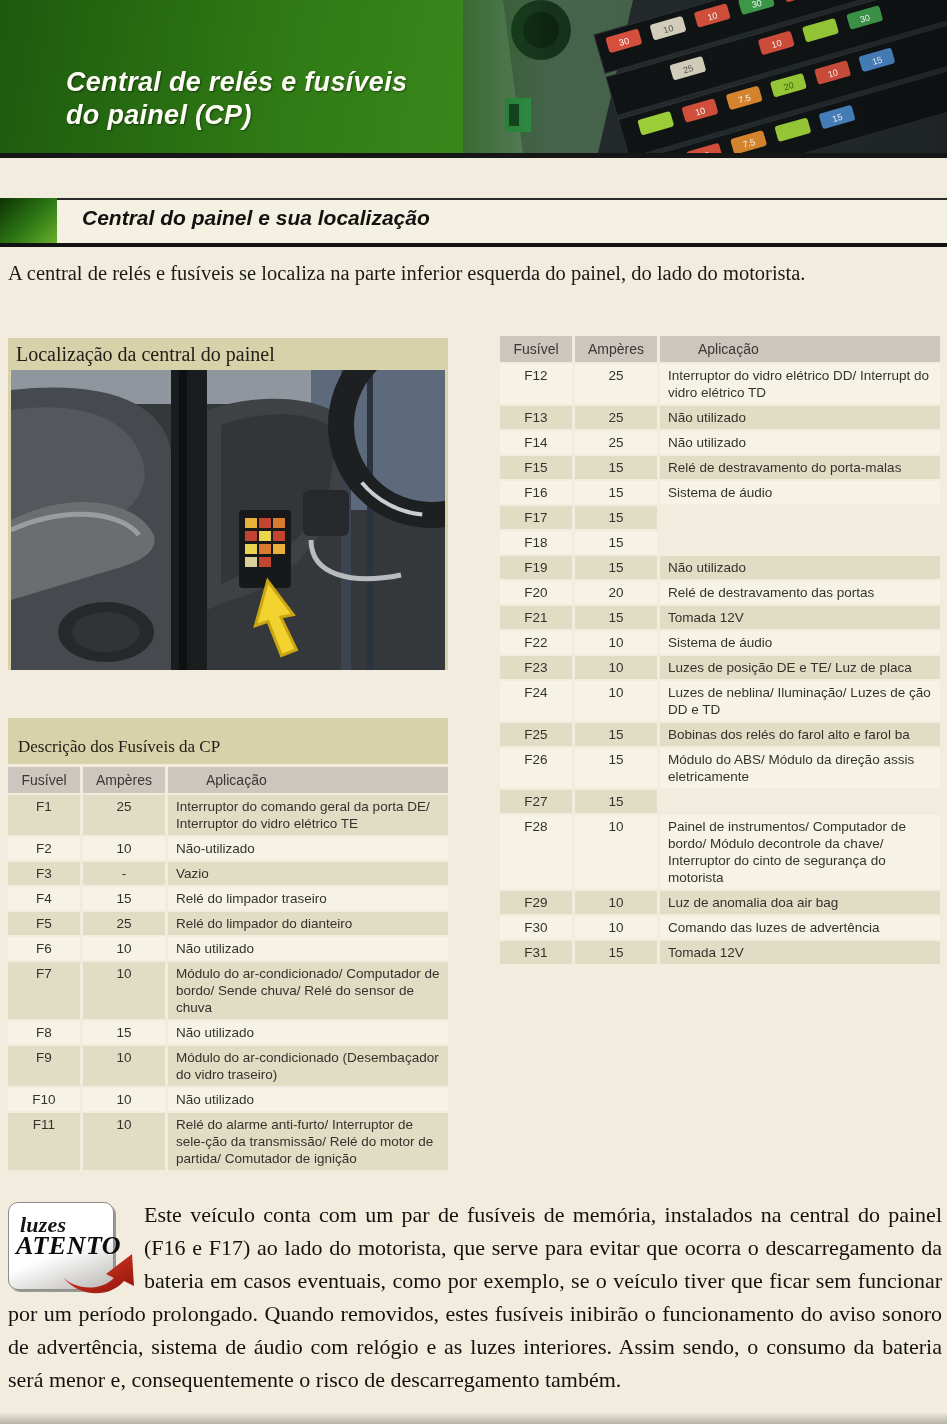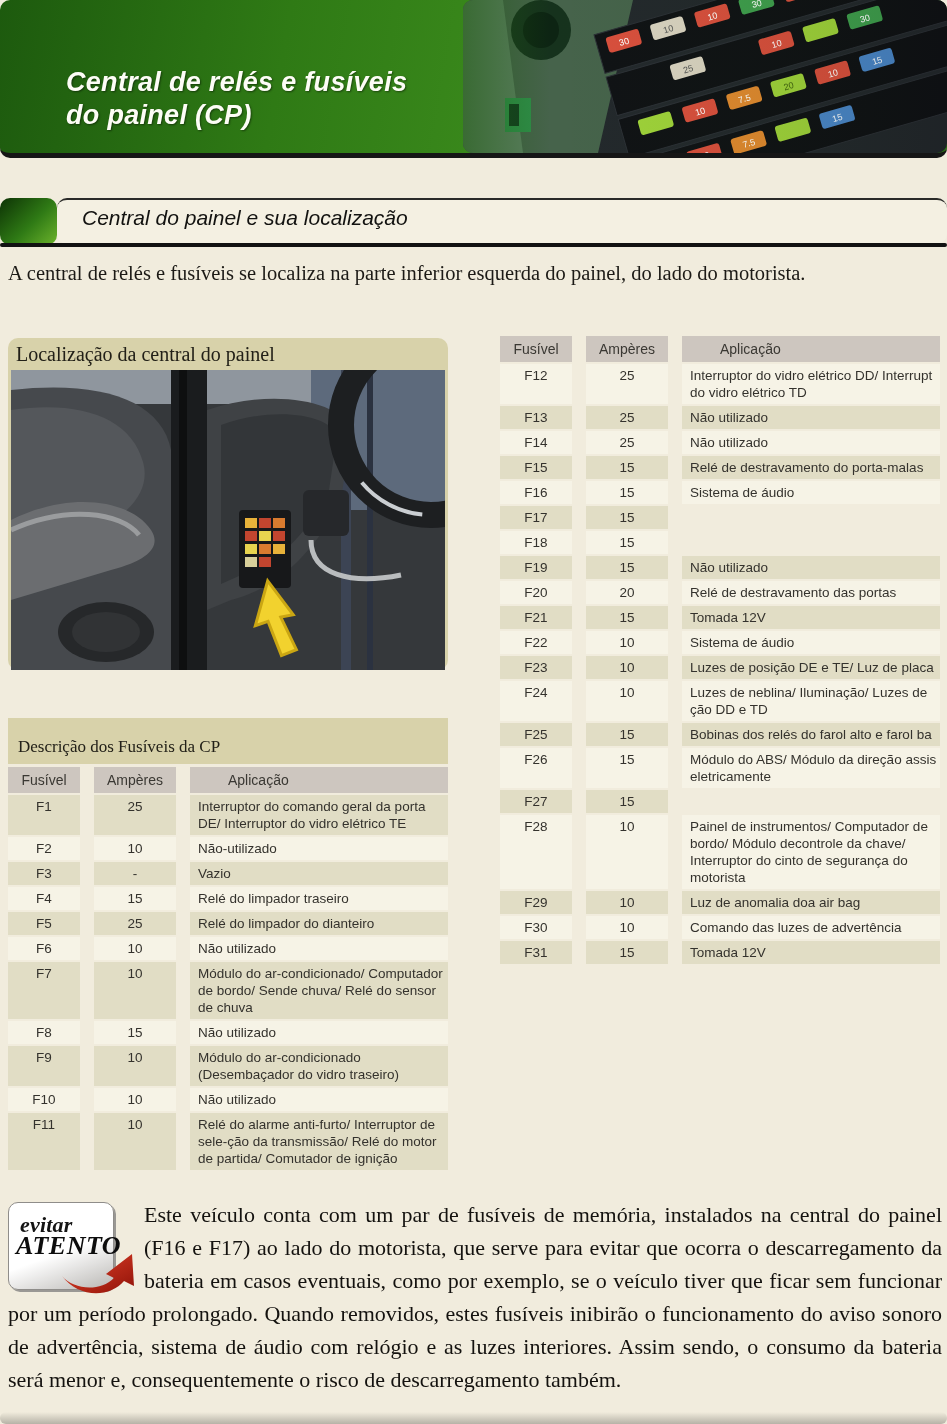--- a/index.html
+++ b/index.html
@@ -1,51 +1,51 @@
 <!DOCTYPE html>
 <html><head>
 <meta charset="utf-8">
 <style>
   html,body{margin:0;padding:0;}
   body{width:947px;height:1424px;position:relative;background:#f1ecdd;
        font-family:"Liberation Sans",sans-serif;overflow:hidden;}
-  .abs{position:absolute;border-radius:10px;}
+  .abs{position:absolute;}
 
   
   .banner{left:0;top:0;width:947px;height:153px;
     background:linear-gradient(100deg,#1d5a0e 0%,#2f7a15 30%,#3c8c1d 58%,#2c7413 100%);
     border-bottom:5px solid #161616;}
   .banner-title{left:66px;top:66px;color:#fdfdf6;font-style:italic;font-weight:bold;
     font-size:27px;line-height:33px;letter-spacing:.3px;
     text-shadow:1px 1px 2px rgba(0,0,0,.45);}
   .banner-photo{right:0;top:0;width:484px;height:153px;overflow:hidden;}
 
   
   .section-square{left:0;top:198px;width:57px;height:47px;
     background:linear-gradient(135deg,#0d3305 0%,#2f7a15 55%,#6cb32c 100%);}
   .section-bar{left:57px;top:198px;width:890px;height:44px;background:#f4f0e2;
     border-top:2px solid #2a2a28;}
-  .section-title{left:82px;top:206px;font-style:italic;font-weight:normal;font-size:21px;color:#121210;}
+  .section-title{left:82px;top:206px;font-style:italic;font-weight:bold;font-size:21px;color:#121210;}
   .section-underline{left:0;top:243px;width:947px;height:4px;background:#121212;}
 
   
   .intro{left:8px;top:262px;width:934px;font-family:"Liberation Serif",serif;
     font-size:20.5px;color:#1c1a16;}
 
   
   .photo-box{left:8px;top:338px;width:440px;background:#d8d2aa;}
   .photo-caption{font-family:"Liberation Serif",serif;font-size:20px;color:#222018;
     padding:5px 0 4px 8px;}
   .photo-frame{display:block;margin:0 auto;width:434px;height:300px;}
 
   
   .tablebox{width:440px;}
   .table-caption{background:#d8d2aa;font-family:"Liberation Serif",serif;font-size:17px;
     color:#222018;padding:19px 0 7px 10px;margin-bottom:3px;}
-  .tr,.thr{display:grid;grid-template-columns:72px 82px 1fr;gap:0 14px;margin-bottom:2px;}
+  .tr,.thr{display:grid;grid-template-columns:72px 82px 1fr;gap:0 3px;margin-bottom:2px;}
   .th{background:#cdc6bf;color:#3a3833;font-size:14px;padding:5px 2px;}
   .th.c1,.th.c2{text-align:center;}
   .th.c3{padding-left:38px;}
   .td{background:#f6f3e6;color:#34322d;font-size:13.5px;line-height:17px;padding:3px 2px;}
   .tr.alt .td{background:#e1ddc5;}
   .td.c1,.td.c2{text-align:center;}
   .td.c3{padding-left:8px;padding-right:3px;}
   .left-table{left:8px;top:718px;}
   .right-table{left:500px;top:336px;}
 
@@ -369,21 +369,21 @@
       <div class="td c1">F31</div>
       <div class="td c2">15</div>
       <div class="td c3">Tomada 12V</div>
     </div>
     </div>
 </div>
 
 <div class="abs note">
   <div class="badge">
     <div class="badge-body"></div>
-    <div class="badge-top">evitar</div>
+    <div class="badge-top">luzes</div>
     <div class="badge-bottom">ATENTO</div>
     <svg class="badge-arrow" viewBox="0 0 78 52">
       <defs>
         <linearGradient id="rg" x1="0" y1="0" x2="1" y2="1">
           <stop offset="0" stop-color="#e8452c"></stop>
             <stop offset="1" stop-color="#8f1208"></stop>
         </linearGradient>
       </defs>
       <path d="M2,30 C14,44 40,46 54,32 L46,28 L72,8 L74,40 L64,35 C50,52 18,52 2,30 Z" fill="url(#rg)"></path>
     </svg>

